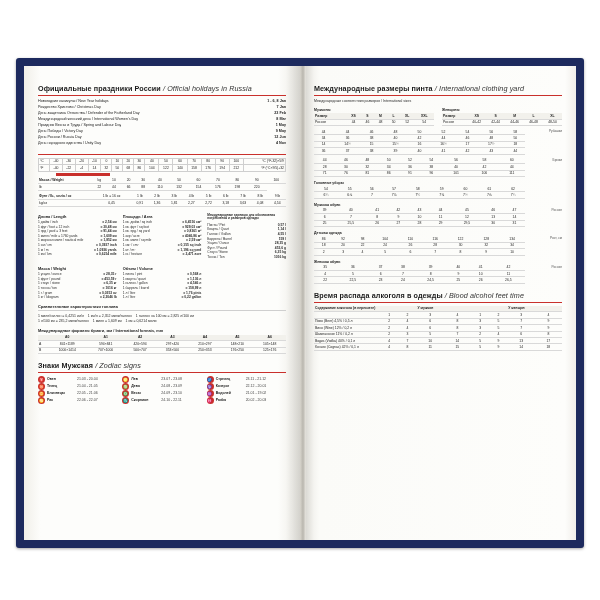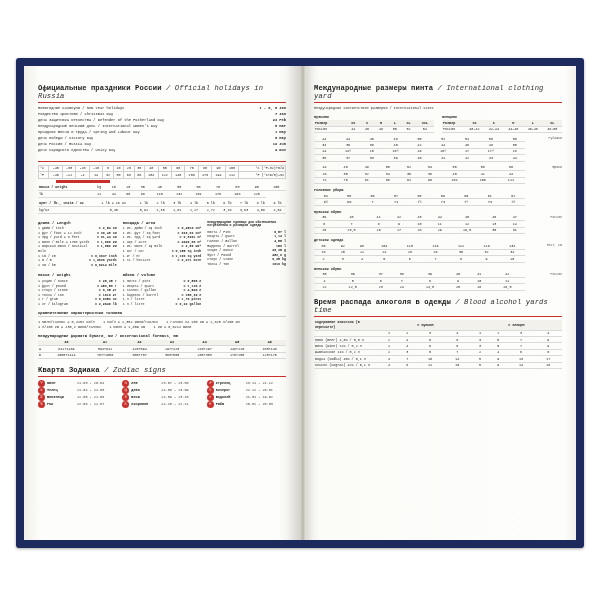--- a/index.html
+++ b/index.html
@@ -7,21 +7,20 @@
     width:600px;height:600px;overflow:hidden;
     background:#ffffff;
     font-family:"Liberation Sans", sans-serif;
   }
   
   #book{
     position:absolute;left:16px;top:58px;width:568px;height:490px;
     background:#1d2a5e;
     border-radius:3px;
     box-shadow:0 1px 3px rgba(0,0,0,.35);
-    font-family:Liberation Mono, monospace;
   }
   #pages{
     position:absolute;left:8px;top:8px;width:552px;height:474px;
     background:#fdfdfb;
     display:flex;
   }
   .page{
     position:relative;
     width:276px;height:474px;
     padding:18px 14px 10px 14px;
@@ -461,21 +460,21 @@
               <td>176×250</td>
               <td>125×176</td>
             </tr>
           </tbody>
             </table>
         </div>
       </div>
 
       <div class="blk">
         <h2 class="sec">
-          <span>Кварта Зодиака</span>
+          <span>Знаки Мужская</span>
           <span class="en">/ Zodiac signs</span>
         </h2>
         <div class="rule"></div>
         <div class="zod">
           <div class="zcol">
             <div class="zrow">
                 <span class="zsym">♈</span>
                 <span class="zname">Овен</span>
                 <span class="zdate">21.03 - 20.04</span>
               </div>
@@ -852,21 +851,21 @@
             </tr>
           </tbody>
             </table>
           <div class="sideLbl" style="width:34px;padding-left:3px;">Россия</div>
         </div>
       </div>
 
       <div class="blk" style="margin-top:6px;">
         <h2 class="sec">
           <span>Время распада алкоголя в одежды</span>
-          <span class="en">/ Blood alcohol yards time</span>
+          <span class="en">/ Blood alcohol feet time</span>
         </h2>
         <div class="rule"></div>
         <table class="rows">
           <tbody>
               <tr class="hdr">
             <td class="lft" style="width:64px;">Содержание алкоголя (в пересчете)</td>
             <td colspan="4">У мужчин</td>
             <td colspan="4">У женщин</td>
           </tr>
           <tr>

